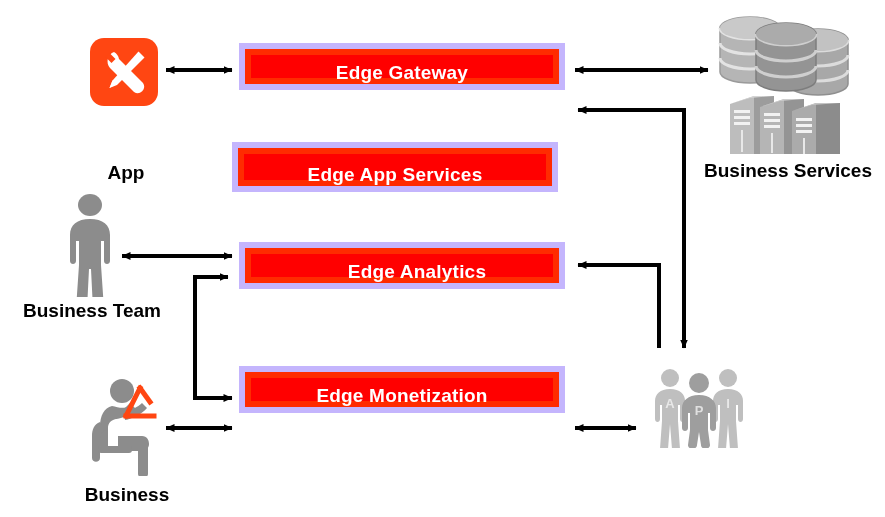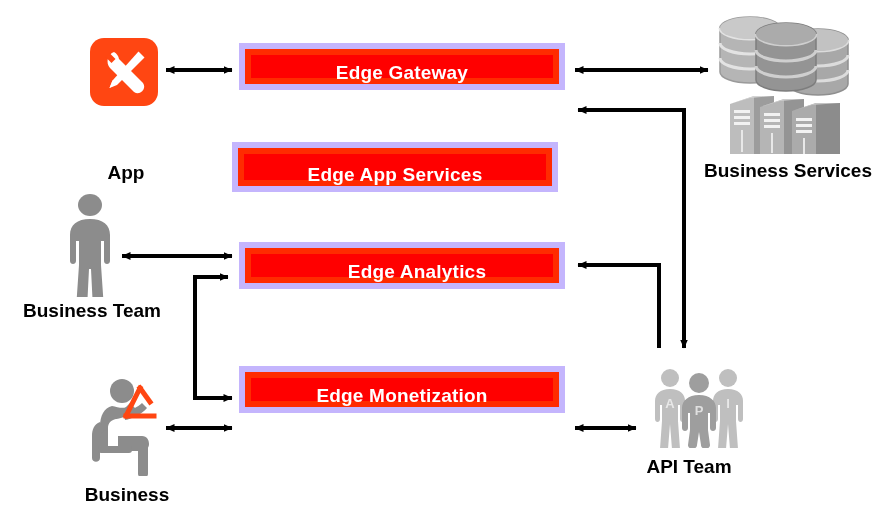--- a/index.html
+++ b/index.html
@@ -318,15 +318,14 @@
 
       <g fill="#9e9e9e">
         <circle cx="51" cy="17" r="10"></circle>
         <path d="M51 29 c -11 0 -17 6 -17 13 l 0 20 c 0 4 6 4 6 0 l 0 -15 l 2 0 l 0 17 l -2 15
                  c 0 5 9 5 9 0 l 2 -13 l 0 0 l 2 13 c 0 5 9 5 9 0 l -2 -15 l 0 -17 l 2 0 l 0 15
                  c 0 4 6 4 6 0 l 0 -20 c 0 -7 -6 -13 -17 -13 z"></path>
       </g>
       <text x="51" y="49" font-family="'Liberation Sans', sans-serif" font-size="13" font-weight="bold" fill="#e0e0e0" text-anchor="middle">P</text>
     </svg>
   </div>
-  <div class="node-label" style="left:634px; top:456px; width:110px;">API Team</div>
 
 </div>
 
 </body></html>

